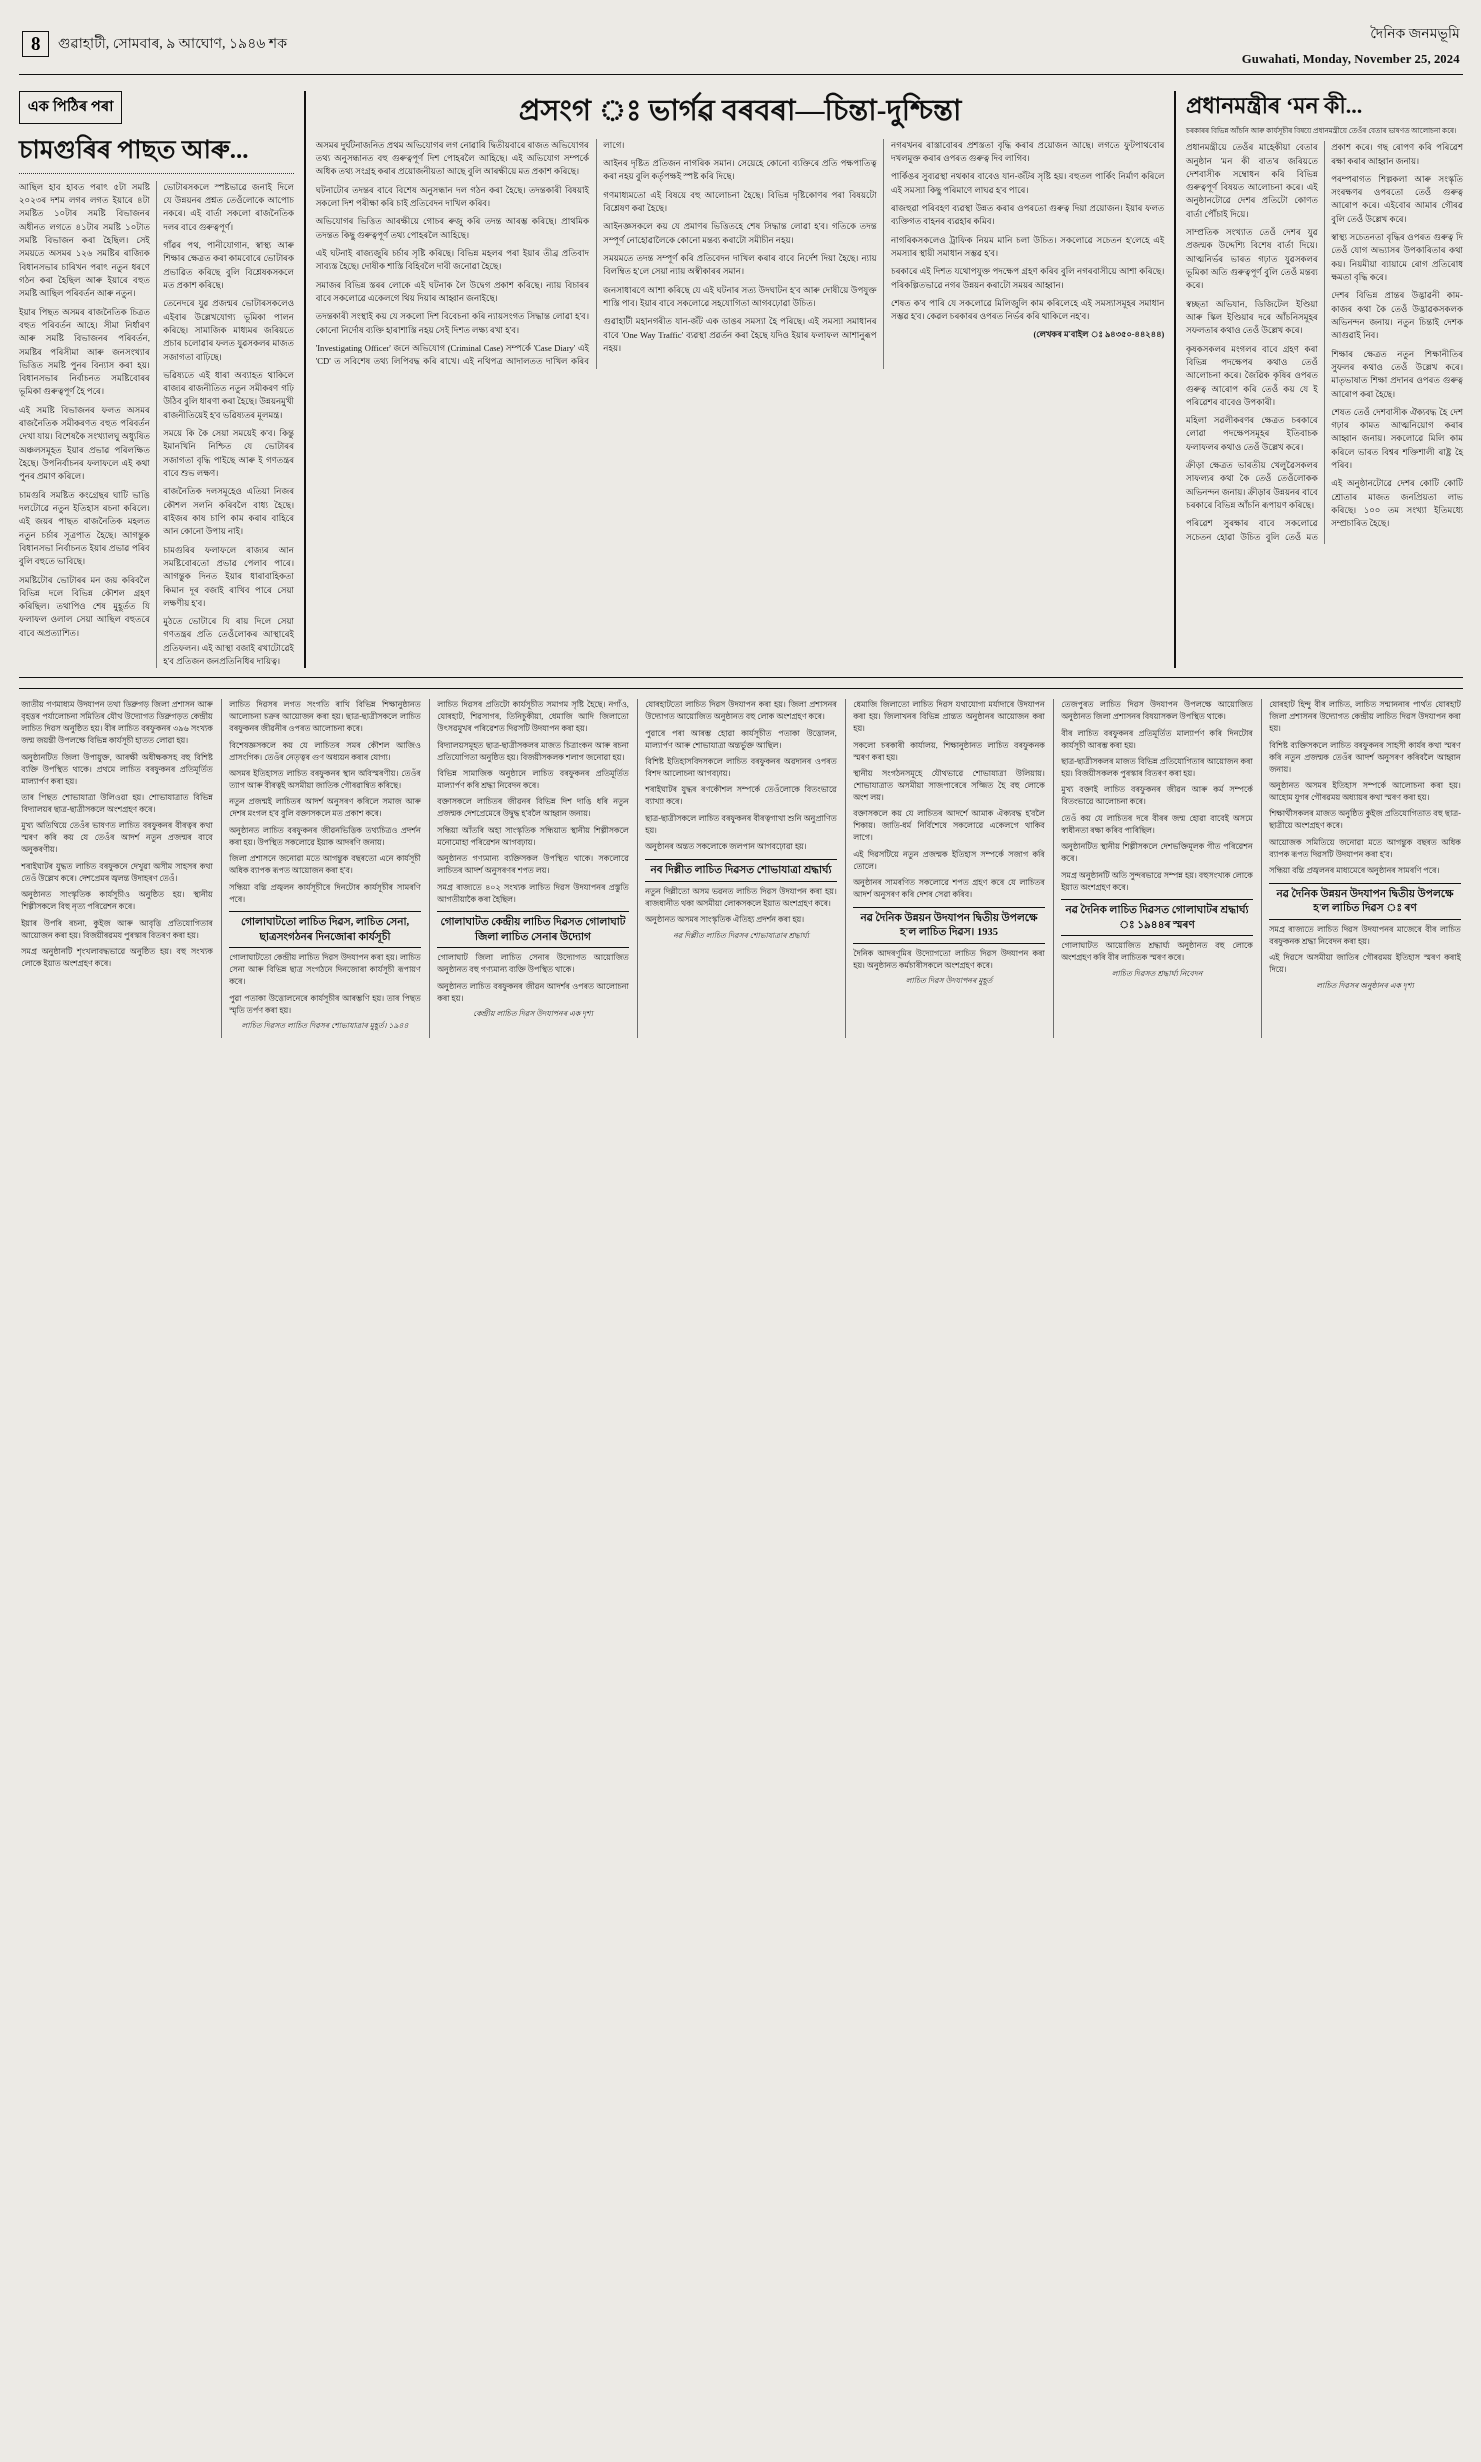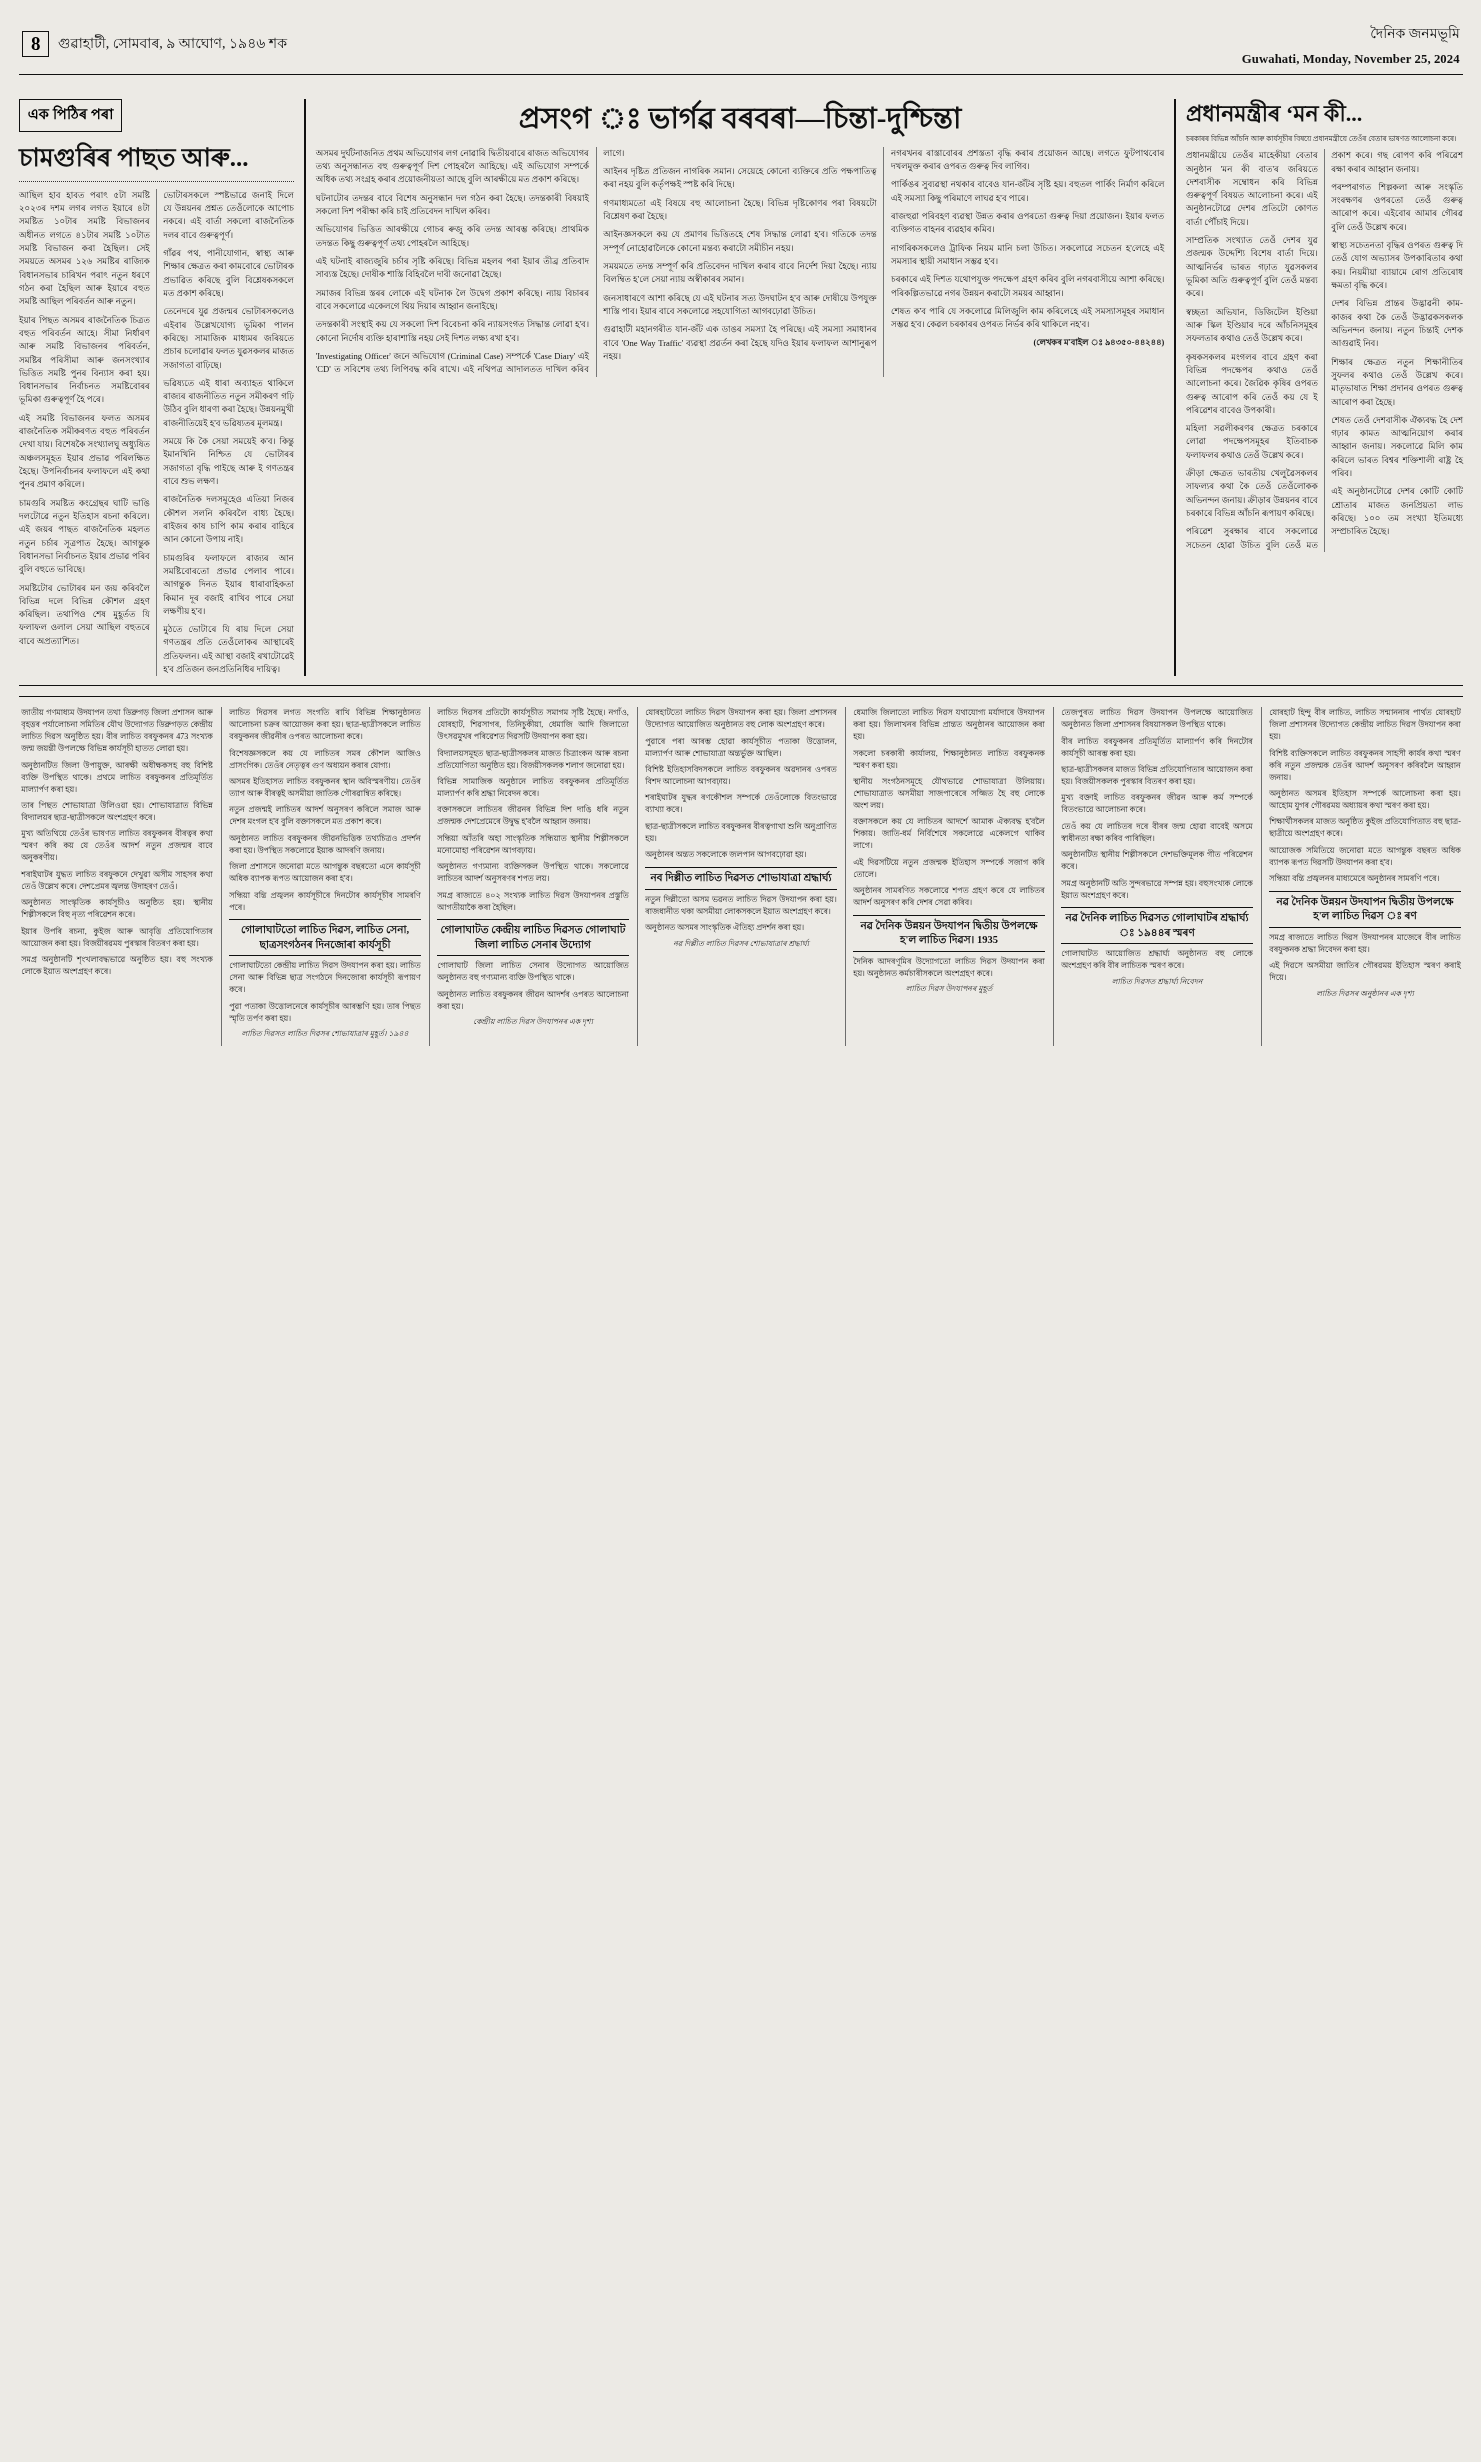--- a/index.html
+++ b/index.html
@@ -57,21 +57,21 @@
     font-weight: bold;
     letter-spacing: 0.1px;
     color: #111;
     margin-top: 5.5px;
   }
 
   
   .top-section {
     display: flex;
     gap: 0;
-    margin-top: 24px;
+    margin-top: 16px;
     border-bottom: 1.7px solid #111;
     padding-bottom: 8.9px;
   }
   .col-sep {
     width: 1.7px;
     background: #111;
     margin: 0 10px;
     flex: 0 0 1.7px;
   }
 
@@ -295,21 +295,21 @@
     </div>
   </div>
 
   <div class="bottom-section">
     <hr class="rule-thick">
 
     <div class="bottom-grid">
 
       <div class="b-col">
         <div class="small-body">
-          <p>জাতীয় গণমাধ্যম উদযাপন তথা ডিব্ৰুগড় জিলা প্ৰশাসন আৰু বৃহত্তৰ পৰ্যালোচনা সমিতিৰ যৌথ উদ্যোগত ডিব্ৰুগড়ত কেন্দ্ৰীয় লাচিত দিৱস অনুষ্ঠিত হয়। বীৰ লাচিত বৰফুকনৰ 473 সংখ্যক জন্ম জয়ন্তী উপলক্ষে বিভিন্ন কাৰ্যসূচী হাতত লোৱা হয়।</p>
+          <p>জাতীয় গণমাধ্যম উদযাপন তথা ডিব্ৰুগড় জিলা প্ৰশাসন আৰু বৃহত্তৰ পৰ্যালোচনা সমিতিৰ যৌথ উদ্যোগত ডিব্ৰুগড়ত কেন্দ্ৰীয় লাচিত দিৱস অনুষ্ঠিত হয়। বীৰ লাচিত বৰফুকনৰ ৩৯৬ সংখ্যক জন্ম জয়ন্তী উপলক্ষে বিভিন্ন কাৰ্যসূচী হাতত লোৱা হয়।</p>
           <p>অনুষ্ঠানটিত জিলা উপায়ুক্ত, আৰক্ষী অধীক্ষকসহ বহু বিশিষ্ট ব্যক্তি উপস্থিত থাকে। প্ৰথমে লাচিত বৰফুকনৰ প্ৰতিমূৰ্তিত মাল্যাৰ্পণ কৰা হয়।</p>
           <p>তাৰ পিছত শোভাযাত্ৰা উলিওৱা হয়। শোভাযাত্ৰাত বিভিন্ন বিদ্যালয়ৰ ছাত্ৰ-ছাত্ৰীসকলে অংশগ্ৰহণ কৰে।</p>
           <p>মুখ্য অতিথিয়ে তেওঁৰ ভাষণত লাচিত বৰফুকনৰ বীৰত্বৰ কথা স্মৰণ কৰি কয় যে তেওঁৰ আদৰ্শ নতুন প্ৰজন্মৰ বাবে অনুকৰণীয়।</p>
           <p>শৰাইঘাটৰ যুদ্ধত লাচিত বৰফুকনে দেখুৱা অসীম সাহসৰ কথা তেওঁ উল্লেখ কৰে। দেশপ্ৰেমৰ জ্বলন্ত উদাহৰণ তেওঁ।</p>
           <p>অনুষ্ঠানত সাংস্কৃতিক কাৰ্যসূচীও অনুষ্ঠিত হয়। স্থানীয় শিল্পীসকলে বিহু নৃত্য পৰিৱেশন কৰে।</p>
           <p>ইয়াৰ উপৰি ৰচনা, কুইজ আৰু আবৃত্তি প্ৰতিযোগিতাৰ আয়োজন কৰা হয়। বিজয়ীৰৱময পুৰস্কাৰ বিতৰণ কৰা হয়।</p>
           <p>সমগ্ৰ অনুষ্ঠানটি শৃংখলাবদ্ধভাৱে অনুষ্ঠিত হয়। বহু সংখ্যক লোকে ইয়াত অংশগ্ৰহণ কৰে।</p>
         </div>
       </div>
 

